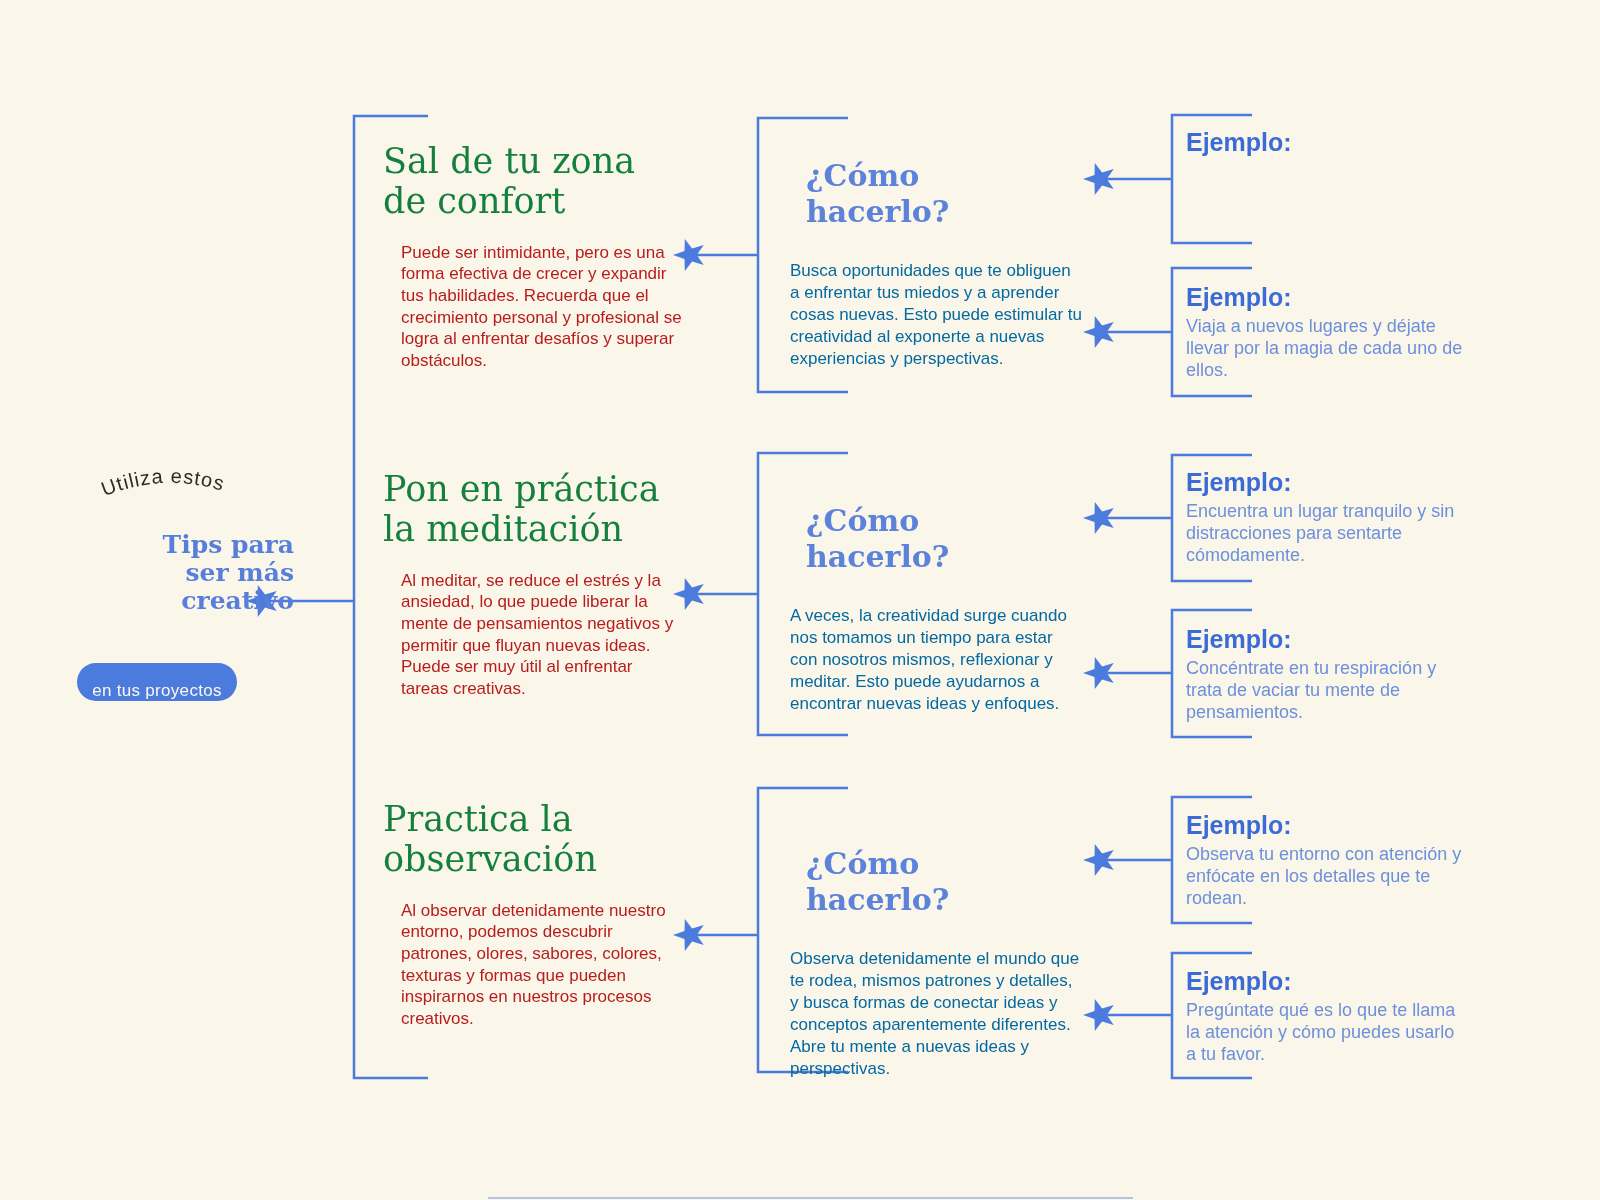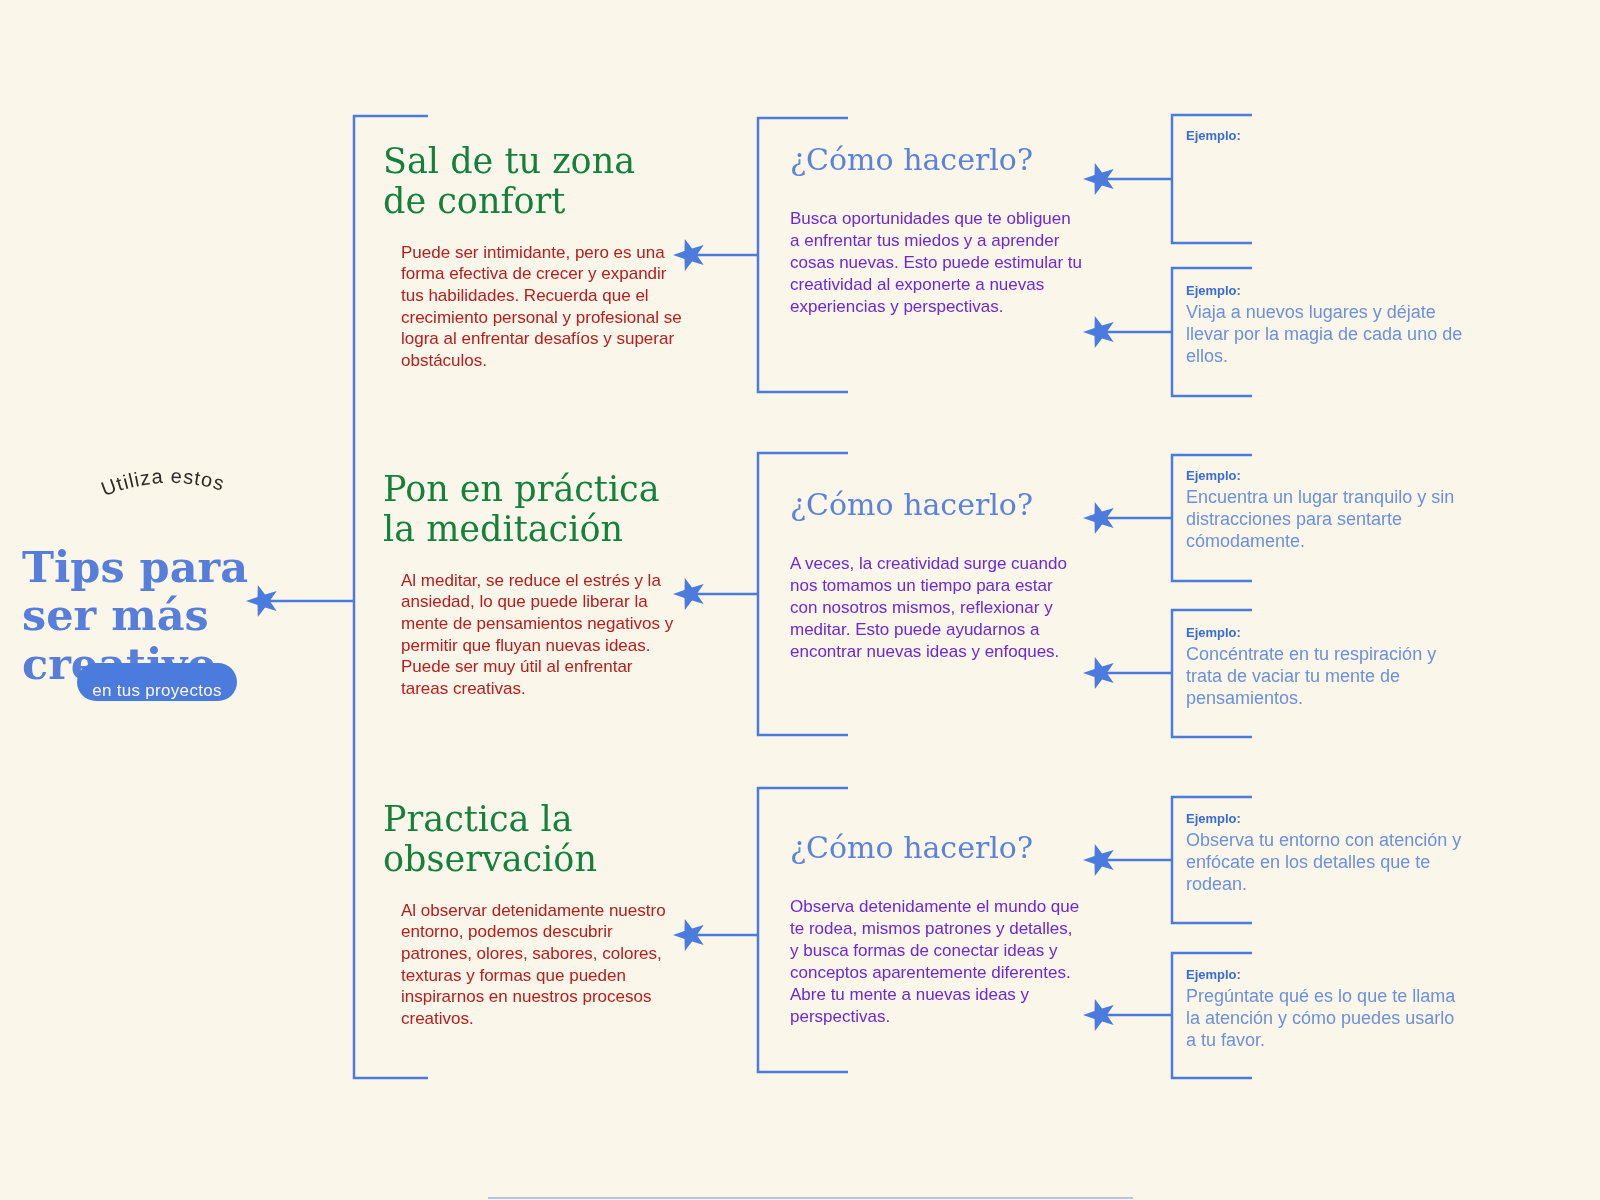--- a/index.html
+++ b/index.html
@@ -13,23 +13,23 @@
   .connector-layer { position:absolute; left:0; top:0; width:1600px; height:1200px; }
 
   
   .eyebrow-svg { position:absolute; left:52px; top:452px; width:224px; height:70px; }
   .eyebrow-svg text {
     font-family:"Liberation Sans", sans-serif;
     font-size:20px; letter-spacing:1px; fill:#2D2B26;
   }
   .main-title {
     position:absolute; left:22px; top:514px; width:272px;
-    text-align:left;
+    text-align:right;
     font-family:"DejaVu Serif", serif;
-    font-size:43px; line-height:1.13; color:#567EDA;
+    font-size:25px; line-height:1.13; color:#567EDA;
   }
   .main-title span { display:block; }
   .badge {
     position:absolute; left:77px; top:663px; width:160px; height:38px;
     background:#4C7BDE; border-radius:19px;
     display:flex; align-items:flex-end; justify-content:center;
     color:#FBF7EC; font-size:17px; letter-spacing:0.3px;
   }
 
   
@@ -41,35 +41,35 @@
   }
   .topic p {
     margin:20px 0 0 18px; width:282px;
     font-size:17px; line-height:1.27; color:#b91c1c;
   }
 
   
   .howto { position:absolute; left:790px; width:292px; }
   .howto-1 { top:142px; } .howto-2 { top:487px; } .howto-3 { top:830px; }
   .howto h3 {
-    margin:0; font-family:"DejaVu Serif", serif; font-weight:normal;
+    margin:16px; font-family:"DejaVu Serif", serif; font-weight:bold;
     font-size:30px; line-height:1.2; color:#5C82DA;
   }
   .howto p {
     margin:30px 0 0 0; width:292px;
-    font-size:17px; line-height:1.3; color:#6d28d9;
+    font-size:17px; line-height:1.3; color:#0369a1;
   }
 
   
   .example { position:absolute; left:1186px; width:280px; }
   .example-1 { top:128px; }  .example-2 { top:283px; }
   .example-3 { top:468px; }  .example-4 { top:625px; }
   .example-5 { top:811px; }  .example-6 { top:967px; }
   .example .label {
-    display:block; font-size:13px; font-weight:bold; color:#3B6BD6;
+    display:block; font-size:25px; font-weight:bold; color:#3B6BD6;
   }
   .example p {
     margin:3px 0 0 0; width:278px;
     font-size:18px; line-height:1.23; color:#6C90DC;
   }
 </style>
 </head>
 <body>
 
 <div class="canvas">

